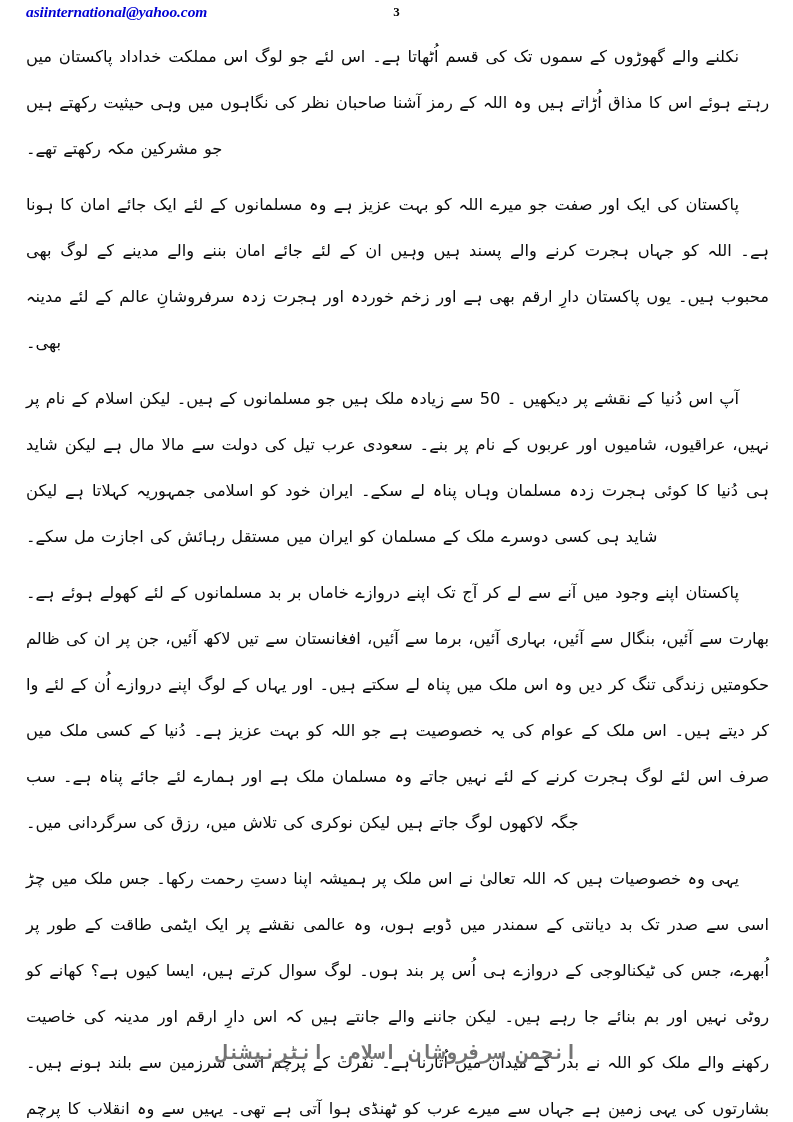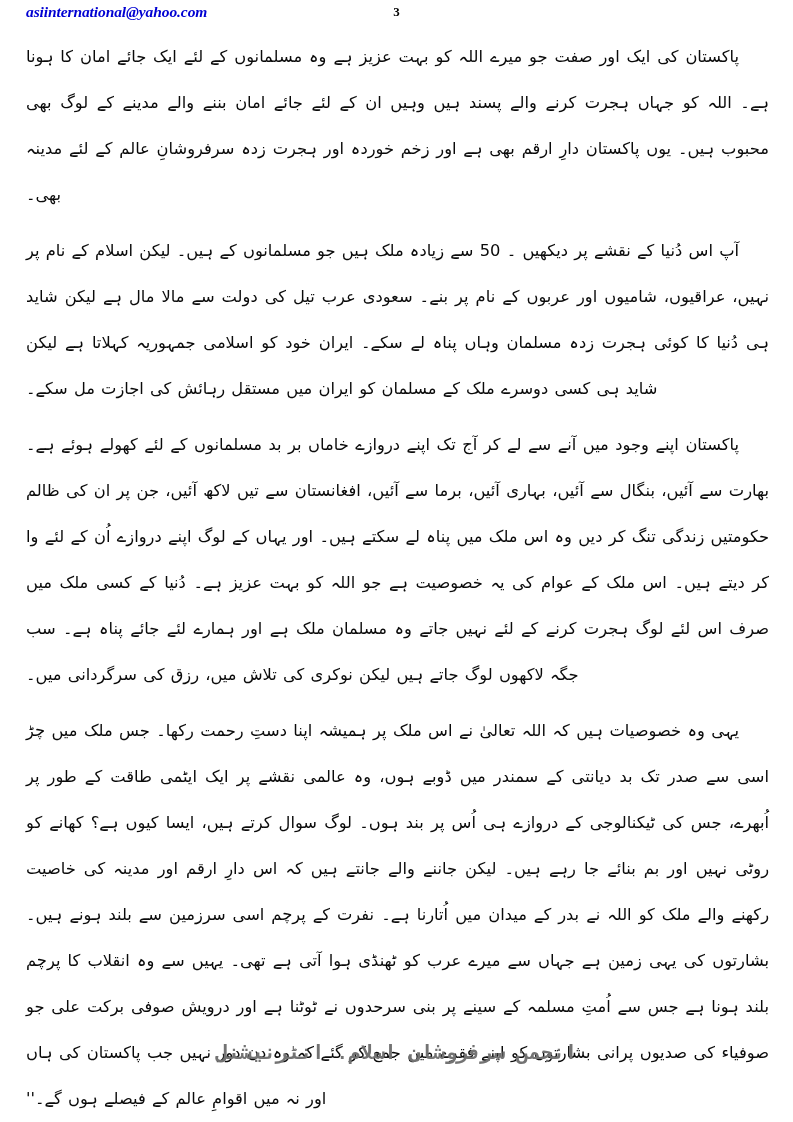--- a/index.html
+++ b/index.html
@@ -109,20 +109,21 @@
 
 <div class="page">
 
   <div class="doc-header">
     <a class="email-link" href="#">asiinternational@yahoo.com</a>
     <div class="page-number">3</div>
   </div>
 
   <div class="doc-body">
 
+    <p class="para indent">نکلنے والے گھوڑوں کے سموں تک کی قسم اُٹھاتا ہے۔ اس لئے جو لوگ اس مملکت خداداد پاکستان میں رہتے ہوئے اس کا مذاق اُڑاتے ہیں وہ اللہ کے رمز آشنا صاحبان نظر کی نگاہوں میں وہی حیثیت رکھتے ہیں جو مشرکین مکہ رکھتے تھے۔</p>
 
     <p class="para indent">پاکستان کی ایک اور صفت جو میرے اللہ کو بہت عزیز ہے وہ مسلمانوں کے لئے ایک جائے امان کا ہونا ہے۔ اللہ کو جہاں ہجرت کرنے والے پسند ہیں وہیں ان کے لئے جائے امان بننے والے مدینے کے لوگ بھی محبوب ہیں۔ یوں پاکستان دارِ ارقم بھی ہے اور زخم خوردہ اور ہجرت زدہ سرفروشانِ عالم کے لئے مدینہ بھی۔</p>
 
     <p class="para indent">آپ اس دُنیا کے نقشے پر دیکھیں ۔ 50 سے زیادہ ملک ہیں جو مسلمانوں کے ہیں۔ لیکن اسلام کے نام پر نہیں، عراقیوں، شامیوں اور عربوں کے نام پر بنے۔ سعودی عرب تیل کی دولت سے مالا مال ہے لیکن شاید ہی دُنیا کا کوئی ہجرت زدہ مسلمان وہاں پناہ لے سکے۔ ایران خود کو اسلامی جمہوریہ کہلاتا ہے لیکن شاید ہی کسی دوسرے ملک کے مسلمان کو ایران میں مستقل رہائش کی اجازت مل سکے۔</p>
 
     <p class="para indent">پاکستان اپنے وجود میں آنے سے لے کر آج تک اپنے دروازے خاماں بر بد مسلمانوں کے لئے کھولے ہوئے ہے۔ بھارت سے آئیں، بنگال سے آئیں، بہاری آئیں، برما سے آئیں، افغانستان سے تیں لاکھ آئیں، جن پر ان کی ظالم حکومتیں زندگی تنگ کر دیں وہ اس ملک میں پناہ لے سکتے ہیں۔ اور یہاں کے لوگ اپنے دروازے اُن کے لئے وا کر دیتے ہیں۔ اس ملک کے عوام کی یہ خصوصیت ہے جو اللہ کو بہت عزیز ہے۔ دُنیا کے کسی ملک میں صرف اس لئے لوگ ہجرت کرنے کے لئے نہیں جاتے وہ مسلمان ملک ہے اور ہمارے لئے جائے پناہ ہے۔ سب جگہ لاکھوں لوگ جاتے ہیں لیکن نوکری کی تلاش میں، رزق کی سرگردانی میں۔</p>
 
     <p class="para indent">یہی وہ خصوصیات ہیں کہ اللہ تعالیٰ نے اس ملک پر ہمیشہ اپنا دستِ رحمت رکھا۔ جس ملک میں چڑ اسی سے صدر تک بد دیانتی کے سمندر میں ڈوبے ہوں، وہ عالمی نقشے پر ایک ایٹمی طاقت کے طور پر اُبھرے، جس کی ٹیکنالوجی کے دروازے ہی اُس پر بند ہوں۔ لوگ سوال کرتے ہیں، ایسا کیوں ہے؟ کھانے کو روٹی نہیں اور بم بنائے جا رہے ہیں۔ لیکن جاننے والے جانتے ہیں کہ اس دارِ ارقم اور مدینہ کی خاصیت رکھنے والے ملک کو اللہ نے بدر کے میدان میں اُتارنا ہے۔ نفرت کے پرچم اسی سرزمین سے بلند ہونے ہیں۔ بشارتوں کی یہی زمین ہے جہاں سے میرے عرب کو ٹھنڈی ہوا آتی ہے تھی۔ یہیں سے وہ انقلاب کا پرچم بلند ہونا ہے جس سے اُمتِ مسلمہ کے سینے پر بنی سرحدوں نے ٹوٹنا ہے اور درویش صوفی برکت علی جو صوفیاء کی صدیوں پرانی بشارتوں کو اپنے فقرے میں جمع کر گئے کہ وہ دن دور نہیں جب پاکستان کی ہاں اور نہ میں اقوامِ عالم کے فیصلے ہوں گے۔''</p>
 
   </div>

